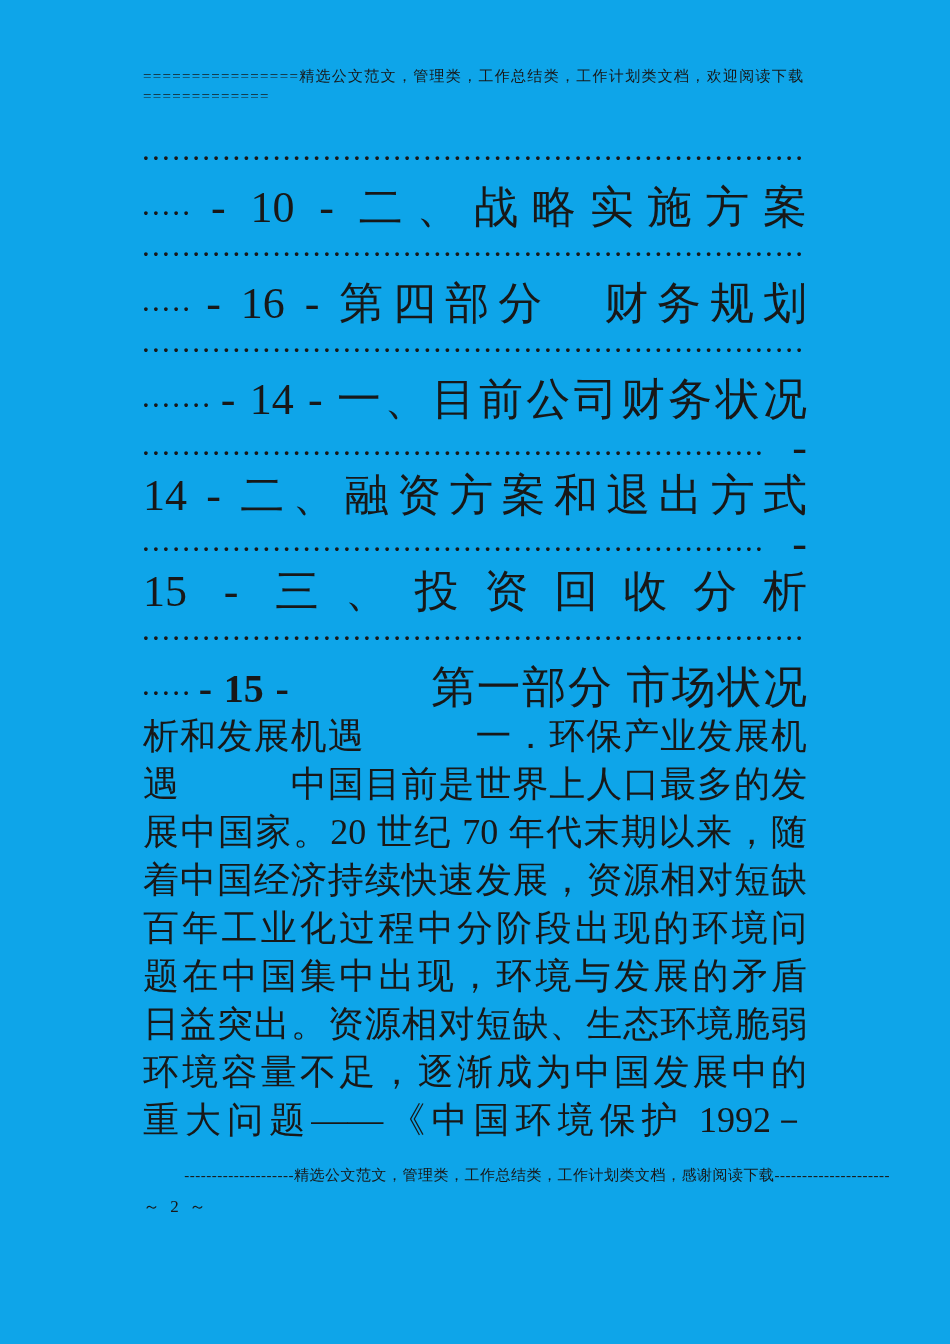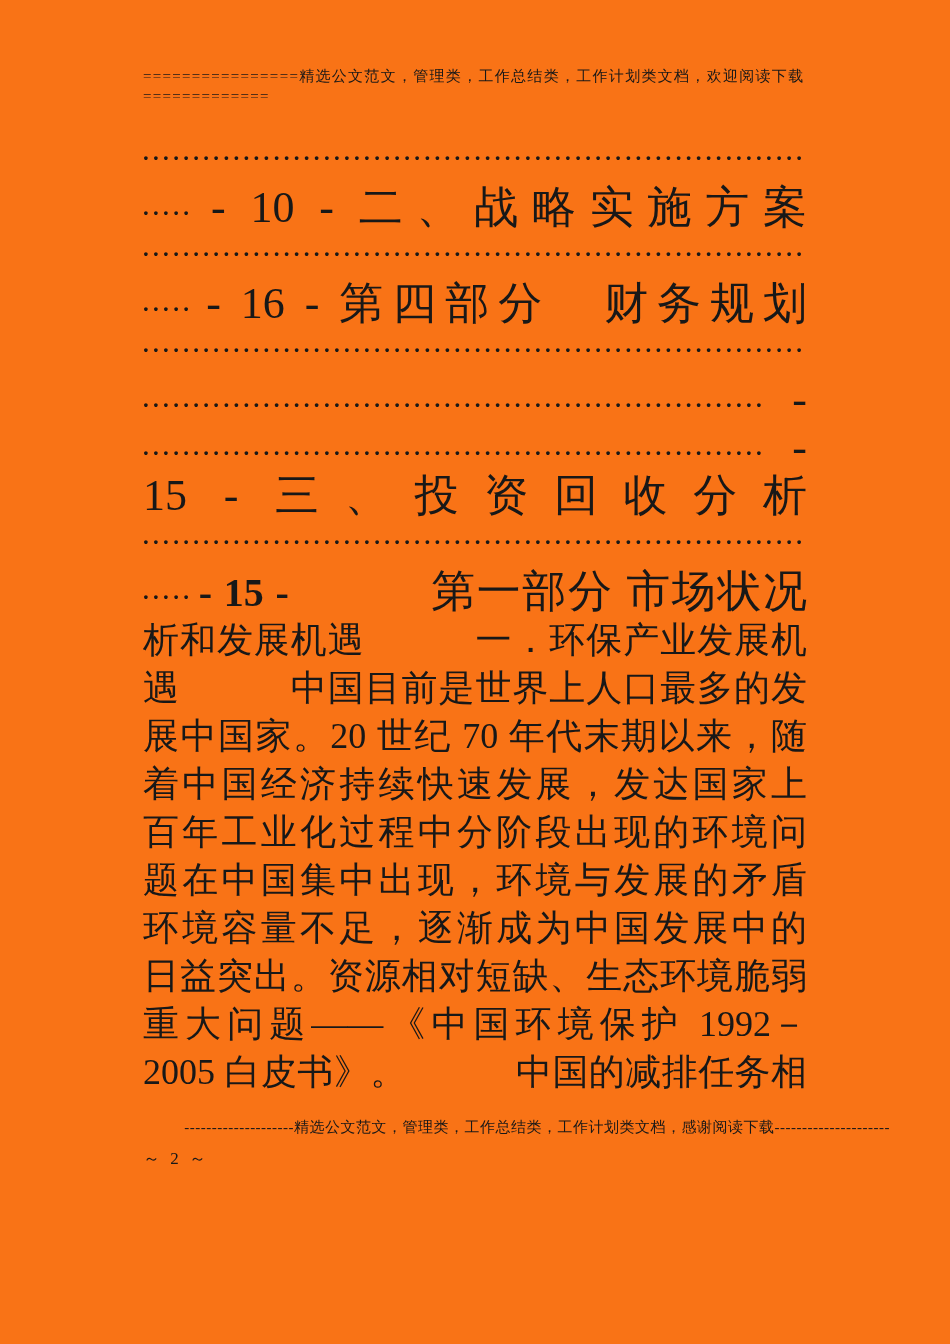--- a/index.html
+++ b/index.html
@@ -6,21 +6,21 @@
   html, body {
     margin: 0; padding: 0;
     background: #ffffff;
     font-family: "Liberation Serif", "DejaVu Serif", serif;
     color: #181818;
   }
   .page {
     position: relative;
     width: 950px;
     height: 1344px;
-    background: #f97316;
+    background: #0ea5e9;
     overflow: hidden;
   }
   
   .hdr {
     margin: 66px 143px 0 143px;
   }
   .hdr-line {
     font-size: 15px;
     line-height: 20px;
     letter-spacing: 1.3px;
@@ -83,42 +83,43 @@
     <div class="ln"><span class="d">..................................................................</span></div>
 
     <div class="ln"><span class="d">.....</span> <span class="t">- 10 - 二、战略实施方案</span></div>
 
     <div class="ln"><span class="d">..................................................................</span></div>
 
     <div class="ln"><span class="d">.....</span> <span class="t">- 16 - 第四部分　财务规划</span></div>
 
     <div class="ln"><span class="d">..................................................................</span></div>
 
+    <div class="ln"><span class="d">.......</span> <span class="t">- 14 - 一、目前公司财务状况</span></div>
 
     <div class="ln"><span class="d">..............................................................</span> <span class="t">-</span></div>
 
+    <div class="ln"><span class="t">14 - 二、融资方案和退出方式</span></div>
 
     <div class="ln"><span class="d">..............................................................</span> <span class="t">-</span></div>
 
     <div class="ln"><span class="t">15 - 三、投资回收分析</span></div>
 
     <div class="ln"><span class="d">..................................................................</span></div>
 
     <div class="ln"><span class="d">.....</span> <span class="m">- 15 -</span> <span class="t">　　　第一部分 市场状况分</span></div>
 
     <div class="ln"><span class="b">析和发展机遇　　　一．环保产业发展机</span></div>
     <div class="ln"><span class="b">遇　　　中国目前是世界上人口最多的发</span></div>
     <div class="ln"><span class="b">展中国家。20 世纪 70 年代末期以来，随</span></div>
-    <div class="ln"><span class="b">着中国经济持续快速发展，发达国家上</span></div>
+    <div class="ln"><span class="b">着中国经济持续快速发展，资源相对短缺</span></div>
     <div class="ln"><span class="b">百年工业化过程中分阶段出现的环境问</span></div>
     <div class="ln"><span class="b">题在中国集中出现，环境与发展的矛盾</span></div>
+    <div class="ln"><span class="b">日益突出。资源相对短缺、生态环境脆弱</span></div>
     <div class="ln"><span class="b">环境容量不足，逐渐成为中国发展中的</span></div>
-    <div class="ln"><span class="b">日益突出。资源相对短缺、生态环境脆弱</span></div>
     <div class="ln"><span class="b">重大问题——《中国环境保护 1992－</span></div>
-    <div class="ln"><span class="b">2005 白皮书》。　　　中国的减排任务相</span></div>
   </div>
 
   <div class="ftr">
     <span>--------------------精选公文范文，管理类，工作总结类，工作计划类文档，感谢阅读下载---------------------</span>
   </div>
 
   <div class="pagenum">～ 2 ～</div>
 
 </div>
 

